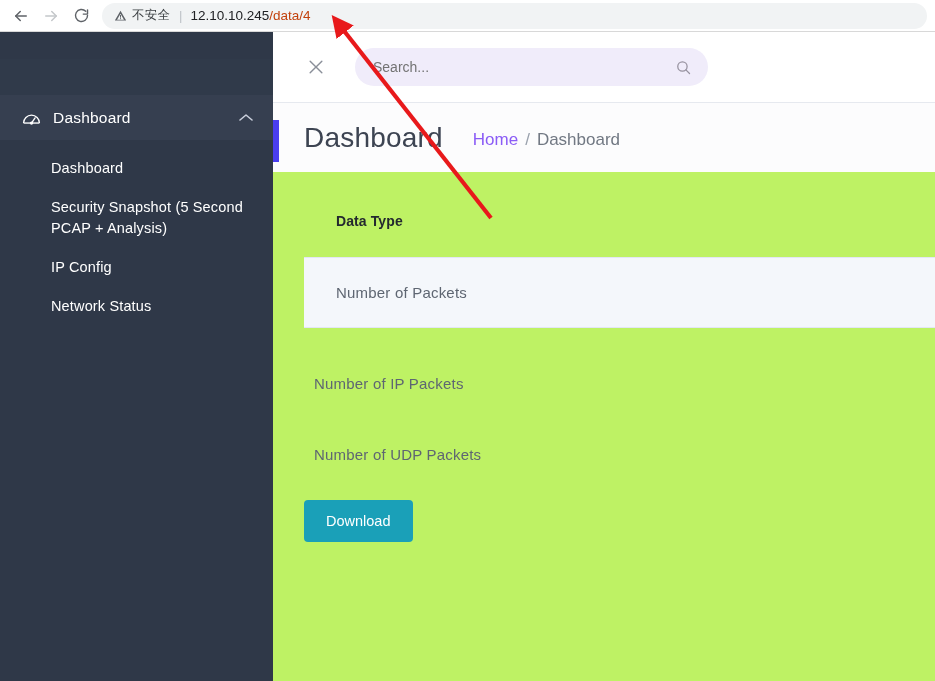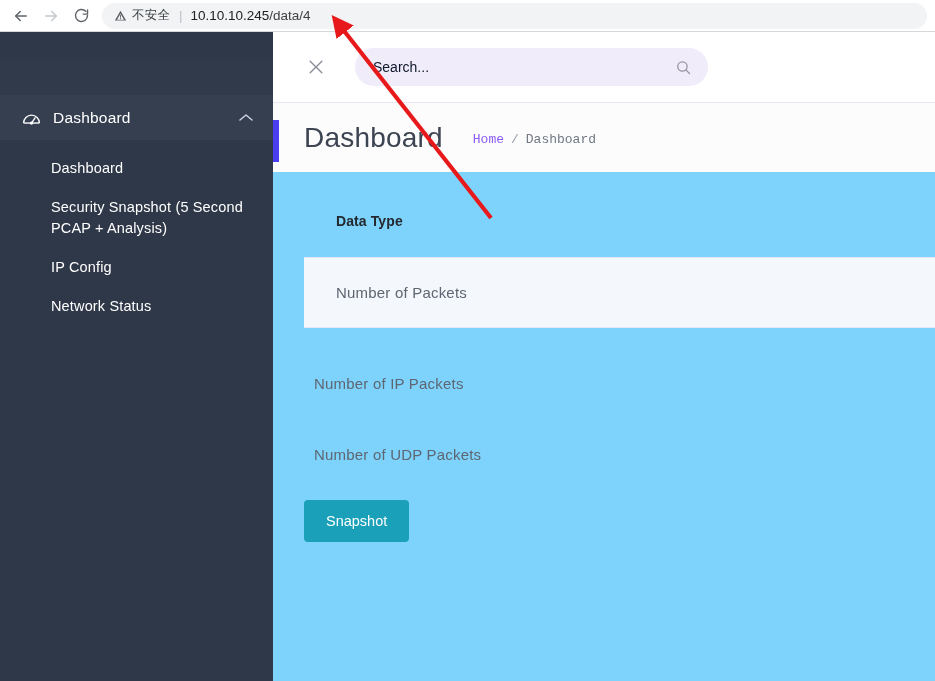--- a/index.html
+++ b/index.html
@@ -35,21 +35,21 @@
   }
   .warn-icon { flex: 0 0 auto; margin-right: 5px; display: flex; }
   .warn-label {
     font-size: 12.5px; color: #3c4043; white-space: nowrap;
     letter-spacing: .2px;
   }
   .omni-sep {
     color: #bdc1c6; margin: 0 8px 0 9px; font-size: 13px; font-weight: 300;
   }
   .url-text { font-size: 13.5px; color: #202124; white-space: nowrap; }
-  .url-text .url-path { color: #404040; }
+  .url-text .url-path { color: #c2410c; }
 
   
   .sidebar {
     position: absolute; left: 0; top: 32px;
     width: 273px; height: 649px;
     background: #2f3848;
     overflow: hidden;
   }
   .sidebar-top { height: 27px; background: #2f3848; }
   .sidebar-gap  { height: 36px; background: #303a4a; border-top: 1px solid #39435500; }
@@ -97,50 +97,49 @@
   .search-pill {
     width: 353px; height: 38px;
     margin-left: 26px;
     background: #f0ecfa;
     border-radius: 19px;
     display: flex; align-items: center;
     padding: 0 16px 0 18px;
     flex: 0 0 auto;
   }
   .search-pill .stext {
-    flex: 1 1 auto; font-size: 14px; color: #0f172a;
+    flex: 1 1 auto; font-size: 14px; color: #737373;
   }
   .search-pill .sicon { flex: 0 0 auto; display: flex; }
 
   .page-head {
     position: relative;
     height: 69px; background: #fcfcfd;
     display: flex; align-items: center;
     padding-left: 31px;
   }
   .accent-strip {
     position: absolute; left: 0; top: 17px;
     width: 6px; height: 42px; background: #4a3ef0;
   }
   .page-title {
     font-size: 28px; color: #3d4452; font-weight: 400;
     letter-spacing: .2px;
   }
   .crumbs {
-    margin-left: 30px; font-size: 13px;
+    margin-left: 30px; font-size: 17px;
     display: flex; align-items: center; gap: 7px;
     padding-top: 4px;
-    font-family: Liberation Mono, monospace;
   }
   .crumbs .crumb-link { color: #8b5cf6; }
   .crumbs .crumb-sep  { color: #9aa1ad; }
   .crumbs .crumb-cur  { color: #717883; }
 
   .content {
-    height: 509px; background: #7dd3fc;
+    height: 509px; background: #bef264;
     padding-top: 41px;
   }
   .col-header {
     font-size: 14px; font-weight: bold; color: #24292f;
     padding-left: 63px; letter-spacing: .1px;
   }
   .rows { margin-top: 28px; }
   .data-row {
     height: 71px;
     display: flex; align-items: center;
@@ -202,21 +201,21 @@
     <div class="omnibox">
       <span class="warn-icon">
         <svg width="13" height="13" viewBox="0 0 24 24" fill="#5f6368">
           <path d="M12 3 1.5 21h21L12 3zm0 5.8 6.4 10.9H5.6L12 8.8z"></path>
           <rect x="11.1" y="11" width="1.8" height="5" fill="#5f6368"></rect>
           <rect x="11.1" y="17" width="1.8" height="1.8" fill="#5f6368"></rect>
         </svg>
       </span>
       <span class="warn-label">不安全</span>
       <span class="omni-sep">|</span>
-      <span class="url-text"><span>10.10.10.245</span><span class="url-path">/data/4</span></span>
+      <span class="url-text"><span>12.10.10.245</span><span class="url-path">/data/4</span></span>
     </div>
   </div>
 
   <aside class="sidebar">
     <div class="sidebar-top"></div>
     <div class="sidebar-gap"></div>
 
     <div class="nav-group-header">
       <span class="gicon">
         <svg width="19" height="15" viewBox="0 0 24 18" fill="none">
@@ -289,21 +288,21 @@
         </div>
         <div class="row-spacer"></div>
         <div class="data-row">
           <span>Number of IP Packets</span>
         </div>
         <div class="data-row">
           <span>Number of UDP Packets</span>
         </div>
       </div>
 
-      <button class="btn-download">Snapshot</button>
+      <button class="btn-download">Download</button>
     </div>
   </section>
 
   <svg class="annotation" viewBox="0 0 935 681">
     <defs>
       <marker id="arrowhead" markerWidth="5.2" markerHeight="5.2" refX="1.6" refY="2.6" orient="auto">
         <polygon points="0,0 5.2,2.6 0,5.2" fill="#e8191b"></polygon>
       </marker>
     </defs>
     <line x1="491" y1="218" x2="341" y2="27" stroke="#e8191b" stroke-width="4.2" marker-end="url(#arrowhead)"></line>

